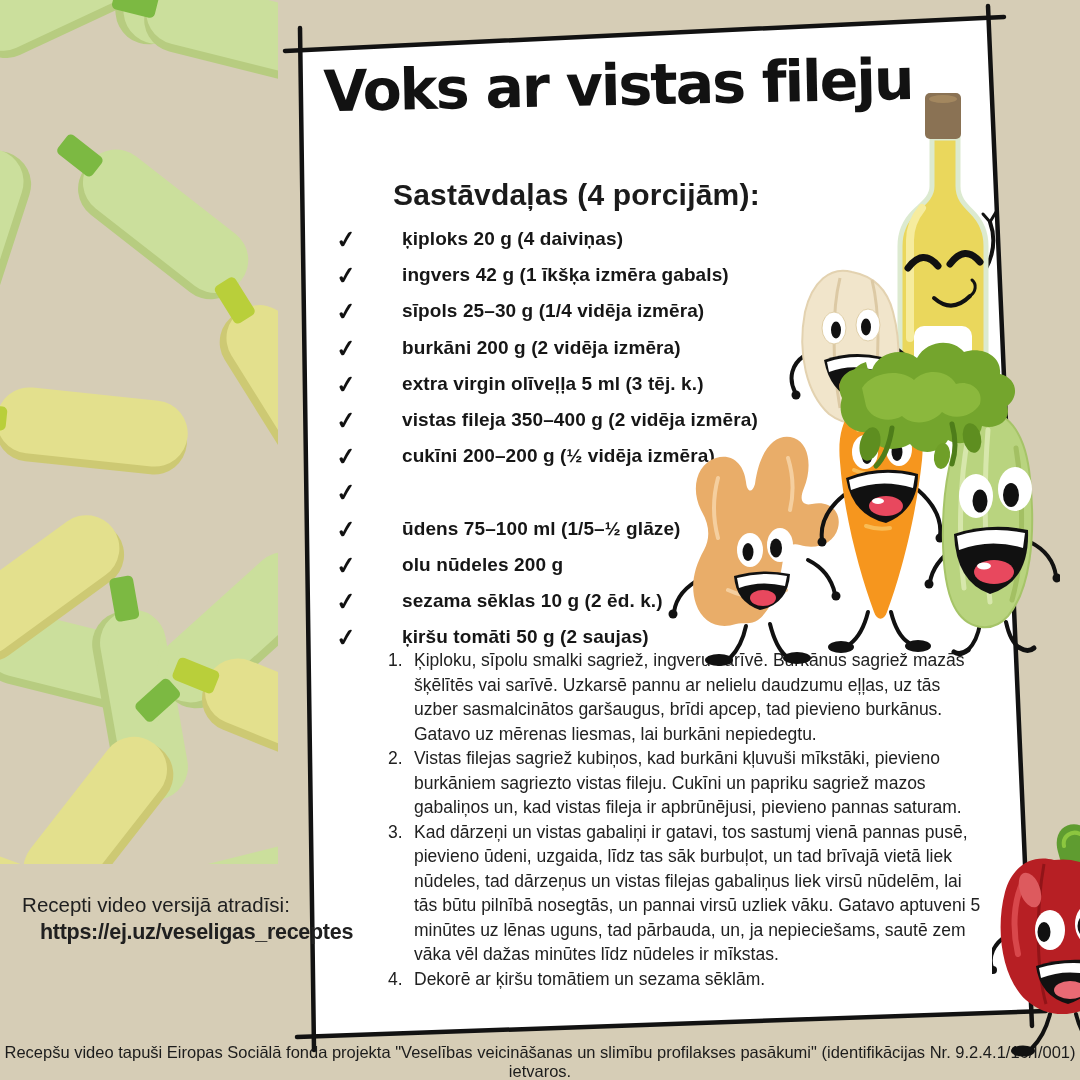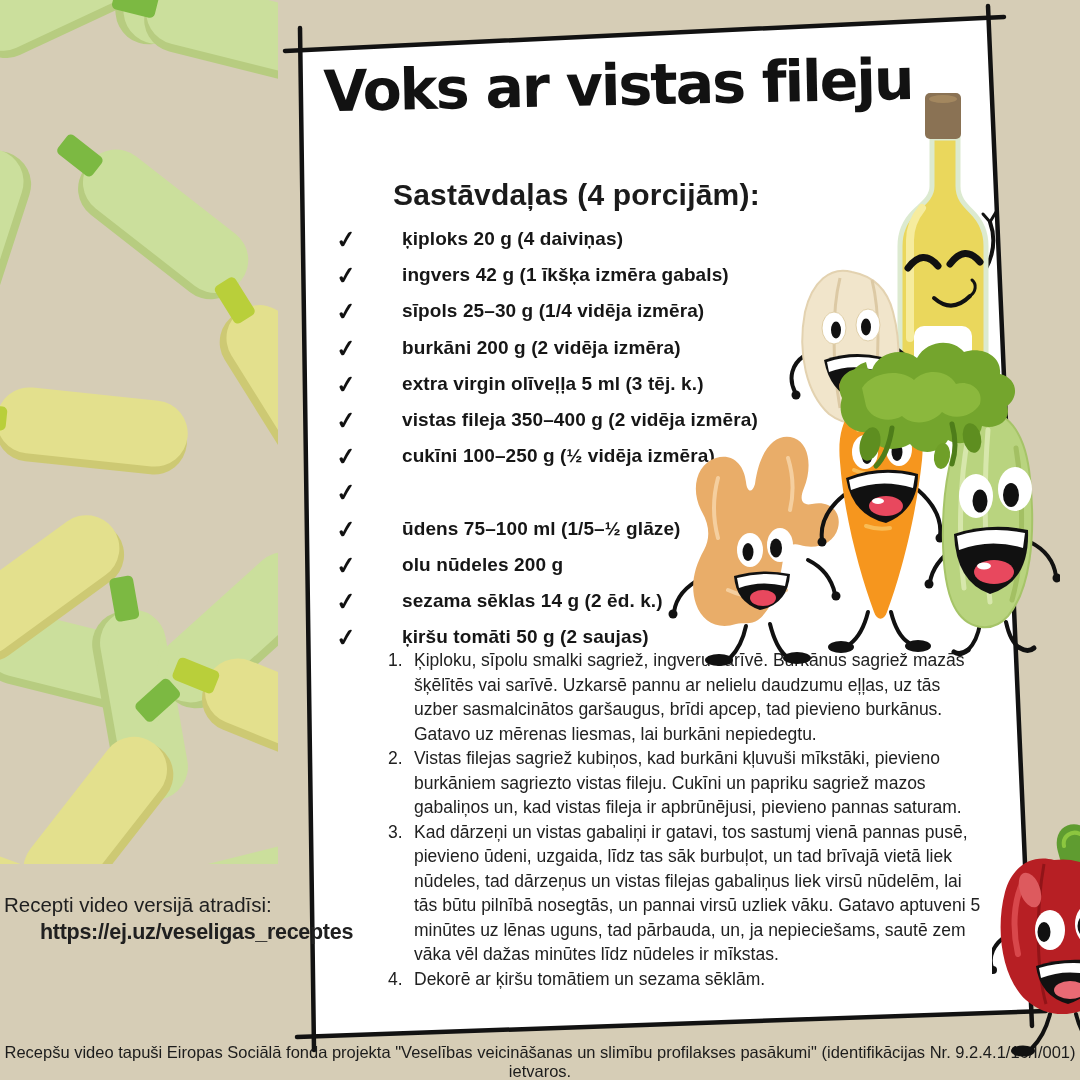--- a/index.html
+++ b/index.html
@@ -34,21 +34,21 @@
     position:absolute;left:379px;top:594px;margin:0;
     font-size:34px;font-weight:600;color:#1b1b1b;
   }
   .steps{
     position:absolute;left:386px;top:648px;width:596px;margin:0;padding:0;
     list-style:none;counter-reset:step;font-size:17.5px;line-height:24.5px;color:#212121;
   }
   .steps li{counter-increment:step;padding-left:28px;position:relative;}
   .steps li::before{content:counter(step) ".";position:absolute;left:2px;top:0;}
   
-  .video-link{position:absolute;left:4px;top:891px;width:304px;text-align:left;z-index:2;color:#202020;}
+  .video-link{position:absolute;left:4px;top:891px;width:304px;text-align:center;z-index:2;color:#202020;}
   .video-link .l1{font-size:20.5px;line-height:27px;}
   .video-link .l2{font-size:21.5px;line-height:29px;font-weight:bold;letter-spacing:-.3px;margin-left:36px;}
   .footer{
     position:absolute;left:0;top:1043px;width:1080px;text-align:center;
     font-size:16.5px;color:#1c1c1c;z-index:2;
   }
   
   .char{position:absolute;z-index:3;}
 </style>
 </head>
@@ -119,36 +119,36 @@
       <li>
           <span class="check">✓</span>
           <span class="ing-text">extra virgin olīveļļa 5 ml (3 tēj. k.)</span>
         </li>
       <li>
           <span class="check">✓</span>
           <span class="ing-text">vistas fileja 350–400 g (2 vidēja izmēra)</span>
         </li>
       <li>
           <span class="check">✓</span>
-          <span class="ing-text">cukīni 100–250 g (½ vidēja izmēra)</span>
+          <span class="ing-text">cukīni 200–200 g (½ vidēja izmēra)</span>
         </li>
       <li>
           <span class="check">✓</span>
         </li>
       <li>
           <span class="check">✓</span>
           <span class="ing-text">ūdens 75–100 ml (1/5–½ glāze)</span>
         </li>
       <li>
           <span class="check">✓</span>
           <span class="ing-text">olu nūdeles 200 g</span>
         </li>
       <li>
           <span class="check">✓</span>
-          <span class="ing-text">sezama sēklas 14 g (2 ēd. k.)</span>
+          <span class="ing-text">sezama sēklas 10 g (2 ēd. k.)</span>
         </li>
       <li>
           <span class="check">✓</span>
           <span class="ing-text">ķiršu tomāti 50 g (2 saujas)</span>
         </li>
     </ul>
 
 
     <ol class="steps">
       <li>Ķiploku, sīpolu smalki sagriež, ingveru sarīvē. Burkānus sagriež mazās šķēlītēs vai sarīvē. Uzkarsē pannu ar nelielu daudzumu eļļas, uz tās uzber sasmalcinātos garšaugus, brīdi apcep, tad pievieno burkānus. Gatavo uz mērenas liesmas, lai burkāni nepiedegtu.</li>

